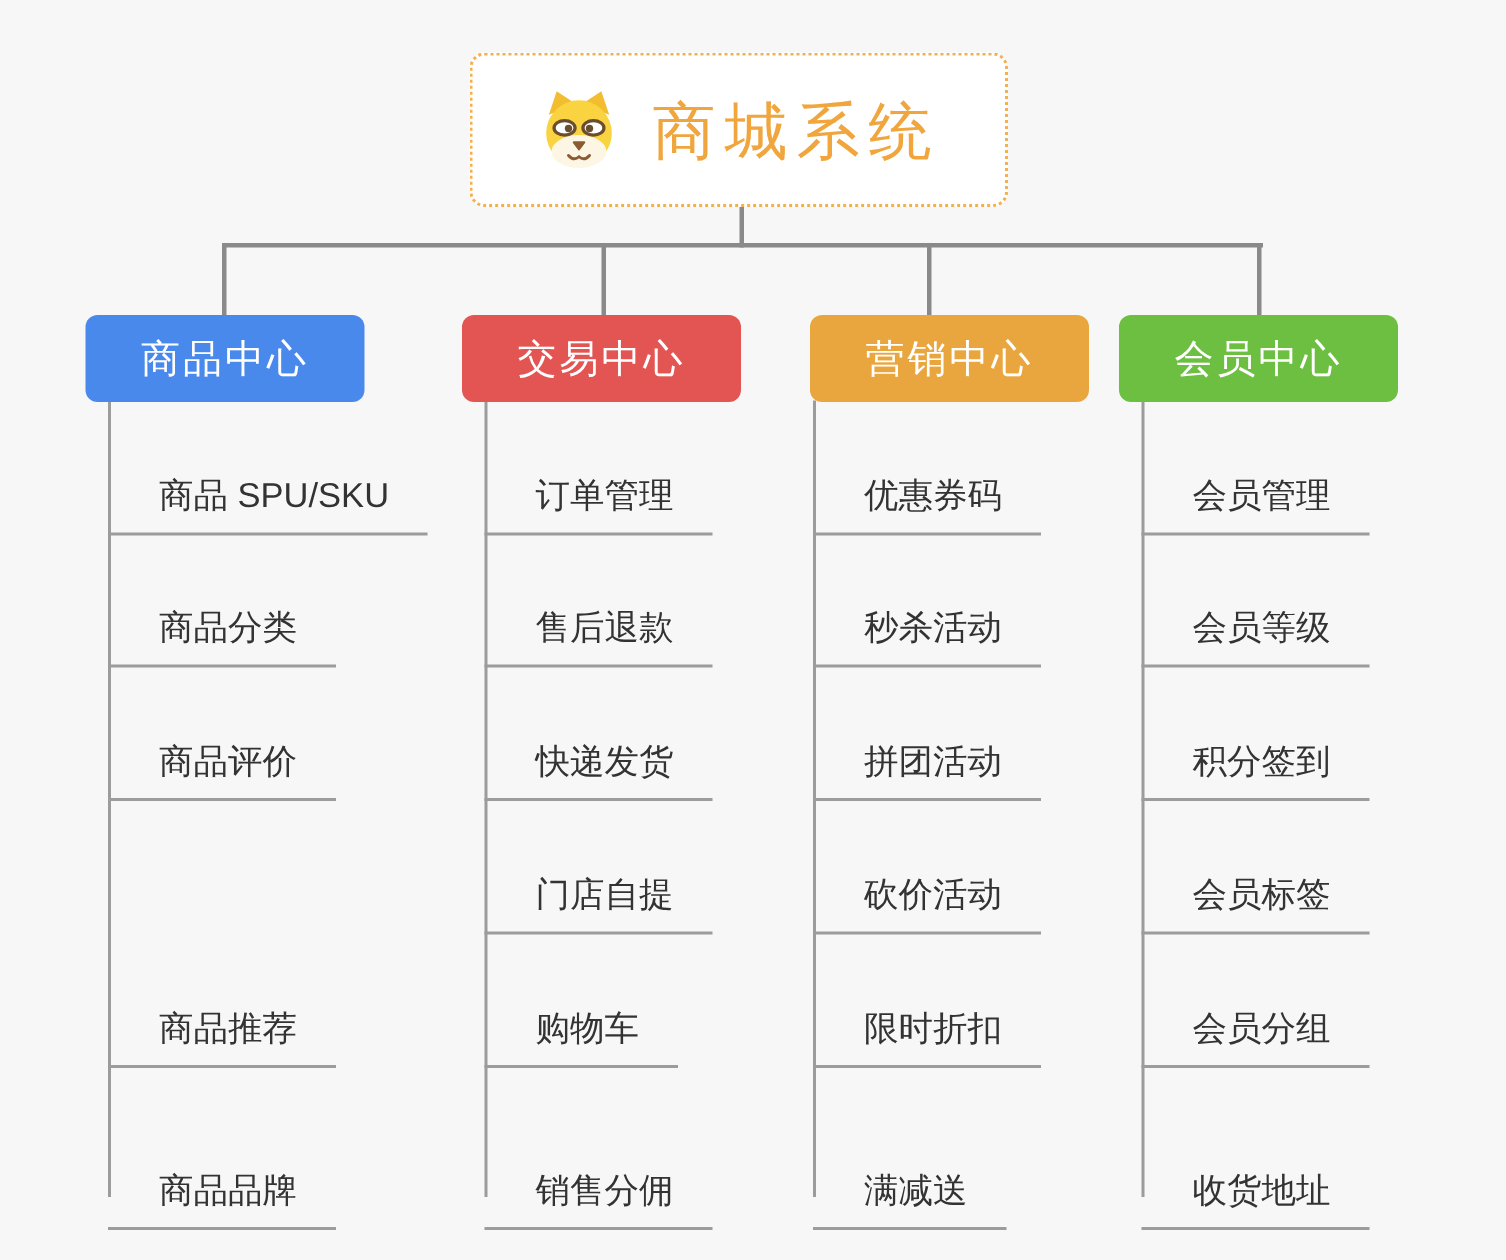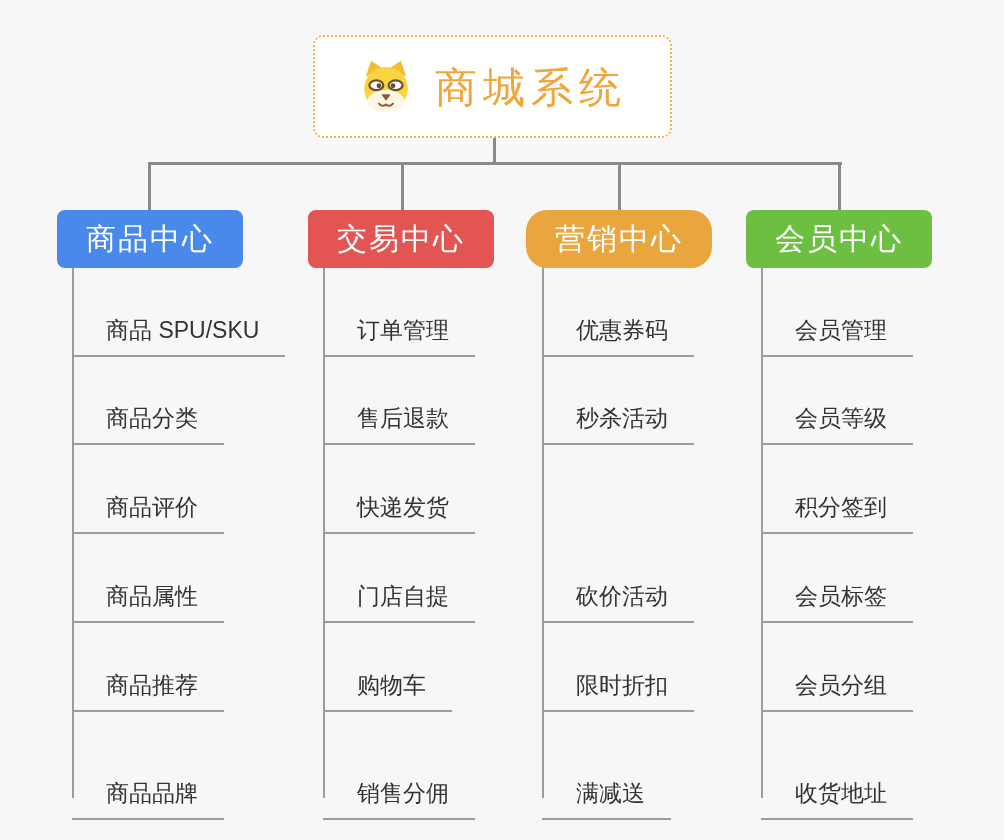--- a/index.html
+++ b/index.html
@@ -34,25 +34,25 @@
   }
   .root-title{
     color:#f0a63c;font-size:42px;letter-spacing:6px;font-weight:500;
     white-space:nowrap;line-height:1;padding-top:2px;
   }
   .root-icon{width:56px;height:56px;flex:0 0 auto;}
   
   .branch-header{
     position:absolute;top:210px;height:58px;width:186px;
     border-radius:8px;display:flex;align-items:center;justify-content:center;
-    color:#ffffff;font-size:30px;letter-spacing:2px;white-space:nowrap;
+    color:#ffffff;font-size:26px;letter-spacing:2px;white-space:nowrap;
   }
   .bh1{left:57px;}
   .bh2{left:308px;}
-  .bh3{left:526px;border-radius:21px;}
+  .bh3{left:540px;}
   .bh4{left:746px;}
   
   .leaf{
     position:absolute;display:inline-block;white-space:nowrap;
     font-size:23px;color:#333333;line-height:34px;
     padding:0 26px 8px 34px;
     border-bottom:2px solid #9c9c9c;
   }
   .c1{left:72px;}
   .c2{left:323px;text-align:center;}
@@ -106,33 +106,33 @@
   <div class="branch-header bh3" style="background-color: rgb(234, 166, 62);">
     <span>营销中心</span>
   </div>
   <div class="branch-header bh4" style="background-color: rgb(108, 191, 64);">
     <span>会员中心</span>
   </div>
 
   <div class="leaf c1 r2">商品分类</div>
   <div class="leaf c1 r1">商品 SPU/SKU</div>
   <div class="leaf c1 r3">商品评价</div>
-  <div class="leaf c1 r4">商品属性</div>
   <div class="leaf c1 r5">商品推荐</div>
   <div class="leaf c1 r6">商品品牌</div>
 
   <div class="leaf c2 r1">订单管理</div>
   <div class="leaf c2 r2">售后退款</div>
   <div class="leaf c2 r3">快递发货</div>
   <div class="leaf c2 r4">门店自提</div>
   <div class="leaf c2 r5">购物车</div>
   <div class="leaf c3 r1">优惠券码</div>
 
   <div class="leaf c2 r6">销售分佣</div>
   <div class="leaf c3 r2">秒杀活动</div>
+  <div class="leaf c3 r3">拼团活动</div>
   <div class="leaf c3 r4">砍价活动</div>
   <div class="leaf c3 r5">限时折扣</div>
   <div class="leaf c3 r6">满减送</div>
 
   <div class="leaf c4 r1">会员管理</div>
   <div class="leaf c4 r2">会员等级</div>
   <div class="leaf c4 r3">积分签到</div>
   <div class="leaf c4 r4">会员标签</div>
   <div class="leaf c4 r6">收货地址</div>
   <div class="leaf c4 r5">会员分组</div>

